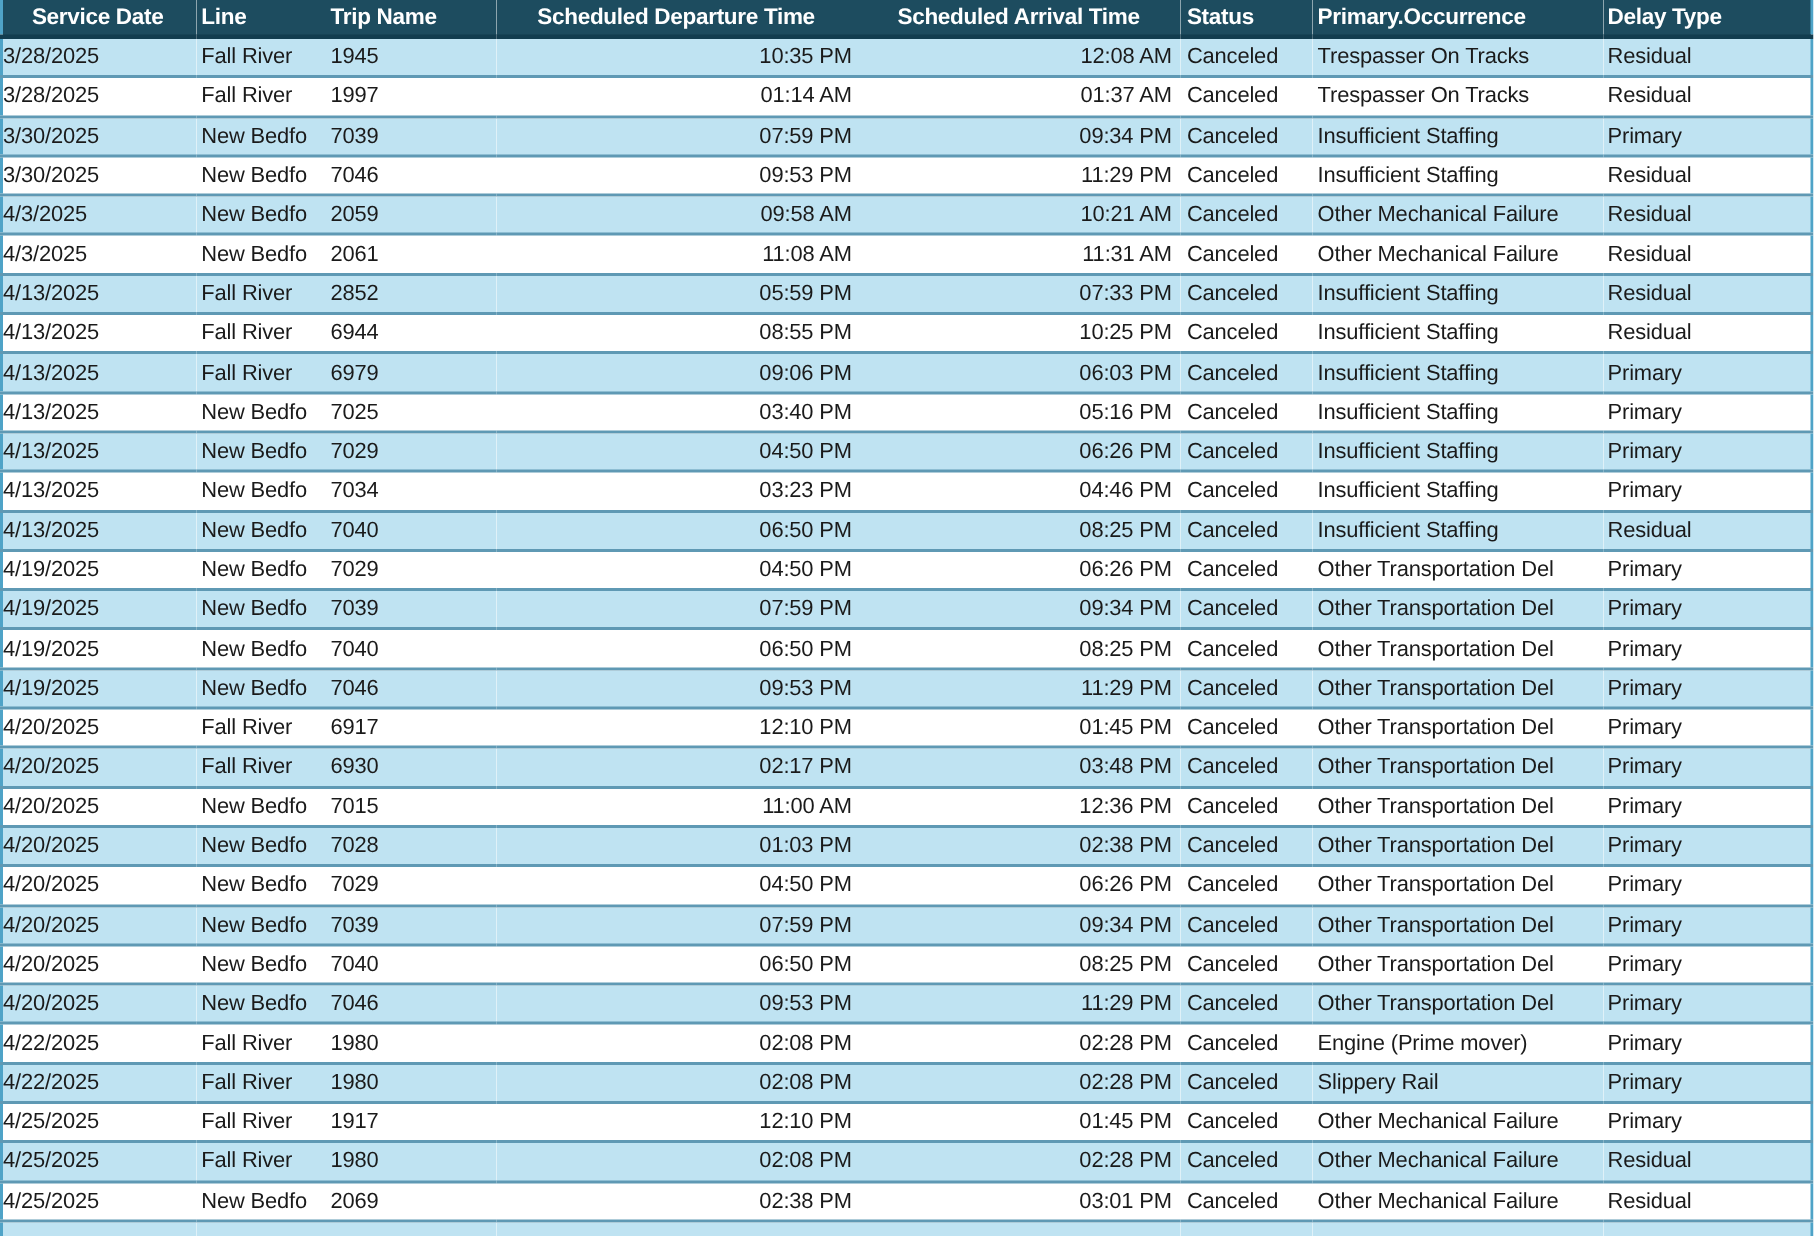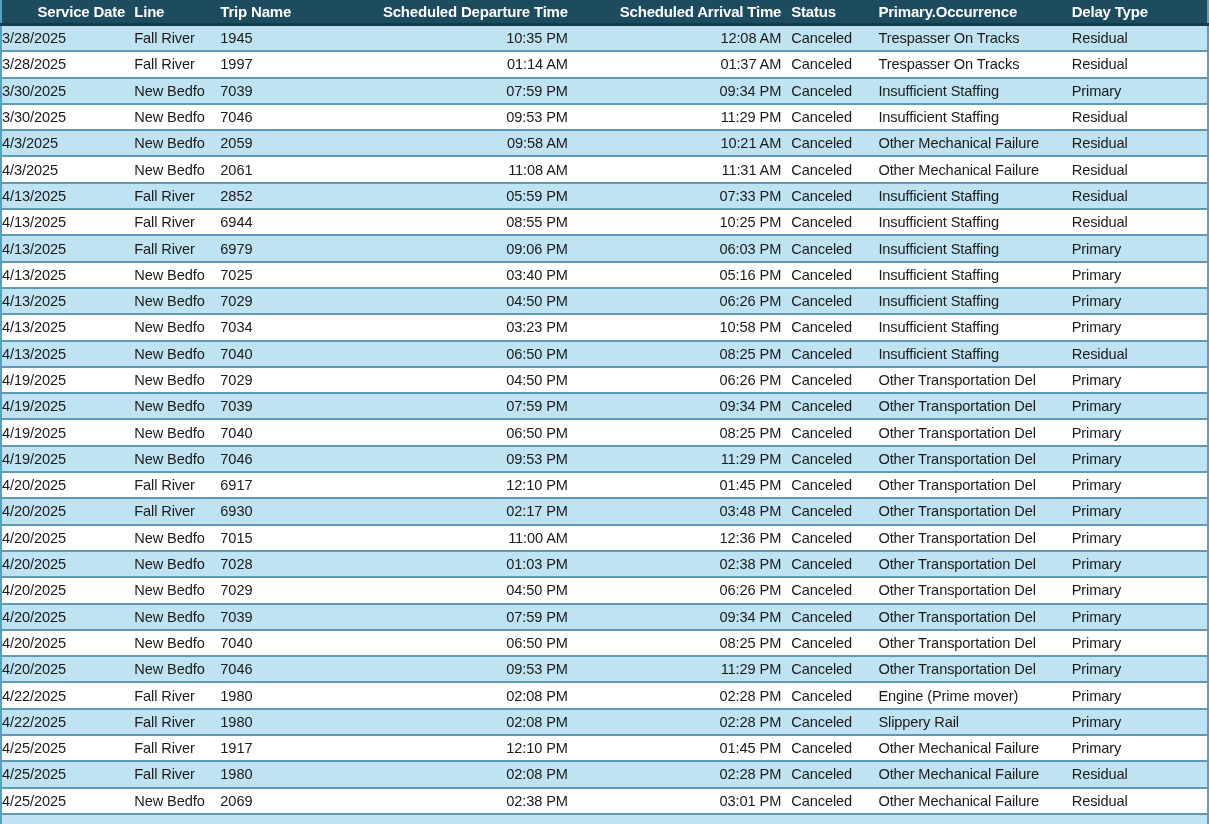--- a/index.html
+++ b/index.html
@@ -55,21 +55,21 @@
   
   .col-0 { text-align: left; padding-right: 6px; }
   .col-1 { text-align: left;  padding-left: 3px; }
   .col-2 { text-align: left;  padding-left: 2px; }
   .col-3 { text-align: right; padding-right: 6px; }
   .col-4 { text-align: right; padding-right: 6px; }
   .col-5 { text-align: left;  padding-left: 4px; }
   .col-6 { text-align: left;  padding-left: 3px; }
   .col-7 { text-align: left;  padding-left: 3px; }
 
-  th.col-0, th.col-3, th.col-4 { text-align: right; margin-top: 36px; }
+  th.col-0, th.col-3, th.col-4 { text-align: center; margin-top: 36px; }
 </style>
 </head>
 <body>
 
 <div class="table-wrap">
   <table>
     <colgroup>
       <col style="width:130px">
         <col style="width:87px">
         <col style="width:112px">
@@ -200,21 +200,21 @@
           <td class="col-4">06:26 PM</td>
           <td class="col-5">Canceled</td>
           <td class="col-6">Insufficient Staffing</td>
           <td class="col-7">Primary</td>
         </tr>
         <tr>
           <td class="col-0">4/13/2025</td>
           <td class="col-1">New Bedfo</td>
           <td class="col-2">7034</td>
           <td class="col-3">03:23 PM</td>
-          <td class="col-4">10:58 PM</td>
+          <td class="col-4">04:46 PM</td>
           <td class="col-5">Canceled</td>
           <td class="col-6">Insufficient Staffing</td>
           <td class="col-7">Primary</td>
         </tr>
         <tr>
           <td class="col-0">4/13/2025</td>
           <td class="col-1">New Bedfo</td>
           <td class="col-2">7040</td>
           <td class="col-3">06:50 PM</td>
           <td class="col-4">08:25 PM</td>

